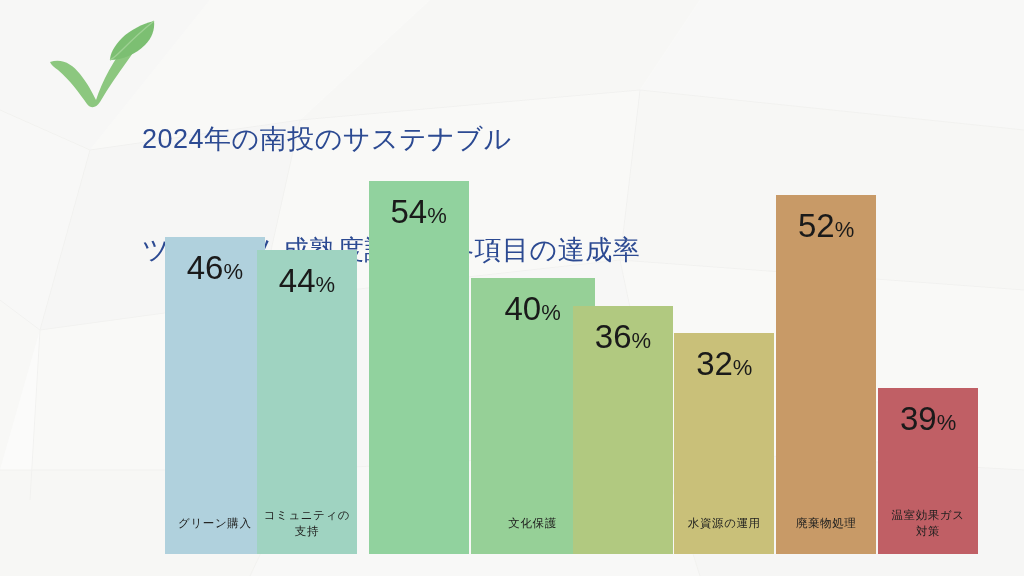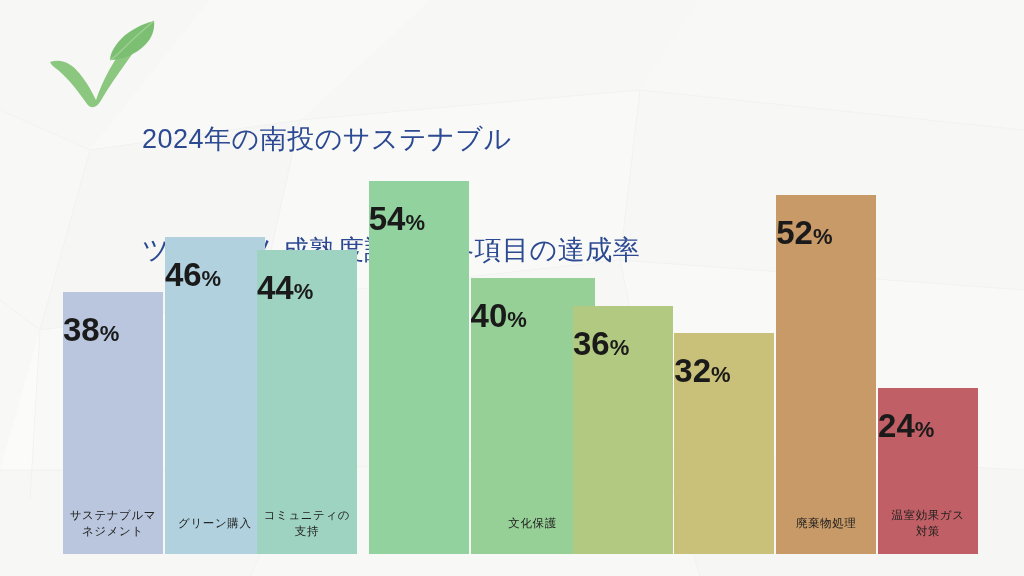--- a/index.html
+++ b/index.html
@@ -70,24 +70,25 @@
     width:100%;
     display:flex;
     flex-direction:column;
     align-items:flex-start;
     justify-content:flex-start;
   }
   .bar-value {
     position:absolute;
     left:0; right:0;
     top:14px;
+    text-align:center;
     color:#1a1a1a;
     font-size:33px;
-    line-height:48px;
-    font-weight:700;
+    line-height:34px;
+    font-weight:400;
     white-space:nowrap;
   }
   .bar-value .pct {
     font-size:22px;
   }
   .bar-label {
     position:absolute;
     left:0; right:0;
     bottom:0;
     height:62px;
@@ -157,27 +158,20 @@
 
     <div class="title">
       <div>2024年の南投のサステナブル</div>
       <div>ツーリズム成熟度評価ー各項目の達成率</div>
     </div>
 
   </div>
 
   <div class="chart">
     <div class="plot" id="plot">
-        <div class="bar-col" style="left: 0px; width: 99.8889px;">
-          <div class="bar" style="height: 262.2px; background: rgb(185, 198, 221);">
-            <div class="bar-value"><span>38</span><span class="pct">%</span></div>
-            <div class="bar-label">サステナブルマ
-ネジメント</div>
-          </div>
-        </div>
         <div class="bar-col" style="left: 101.889px; width: 99.8889px;">
           <div class="bar" style="height: 317.4px; background: rgb(176, 209, 221);">
             <div class="bar-value"><span>46</span><span class="pct">%</span></div>
             <div class="bar-label">グリーン購入</div>
           </div>
         </div>
         <div class="bar-col" style="left: 194px; width: 99.8889px;">
           <div class="bar" style="height: 303.6px; background: rgb(159, 211, 193);">
             <div class="bar-value"><span>44</span><span class="pct">%</span></div>
             <div class="bar-label">コミュニティの
@@ -196,31 +190,32 @@
           </div>
         </div>
         <div class="bar-col" style="left: 510px; width: 99.8889px;">
           <div class="bar" style="height: 248.4px; background: rgb(177, 201, 128);">
             <div class="bar-value"><span>36</span><span class="pct">%</span></div>
           </div>
         </div>
         <div class="bar-col" style="left: 611.333px; width: 99.8889px;">
           <div class="bar" style="height: 220.8px; background: rgb(201, 192, 121);">
             <div class="bar-value"><span>32</span><span class="pct">%</span></div>
+            <div class="bar-label">水資源の運用</div>
           </div>
         </div>
         <div class="bar-col" style="left: 713.222px; width: 99.8889px;">
           <div class="bar" style="height: 358.8px; background: rgb(200, 154, 103);">
             <div class="bar-value"><span>52</span><span class="pct">%</span></div>
             <div class="bar-label">廃棄物処理</div>
           </div>
         </div>
         <div class="bar-col" style="left: 815.111px; width: 99.8889px;">
           <div class="bar" style="height: 165.6px; background: rgb(192, 95, 101);">
-            <div class="bar-value"><span>24</span><span class="pct">%</span></div>
+            <div class="bar-value"><span>39</span><span class="pct">%</span></div>
             <div class="bar-label">温室効果ガス
 対策</div>
           </div>
         </div>
       </div>
   </div>
 
 </div>
 
 </body></html>

